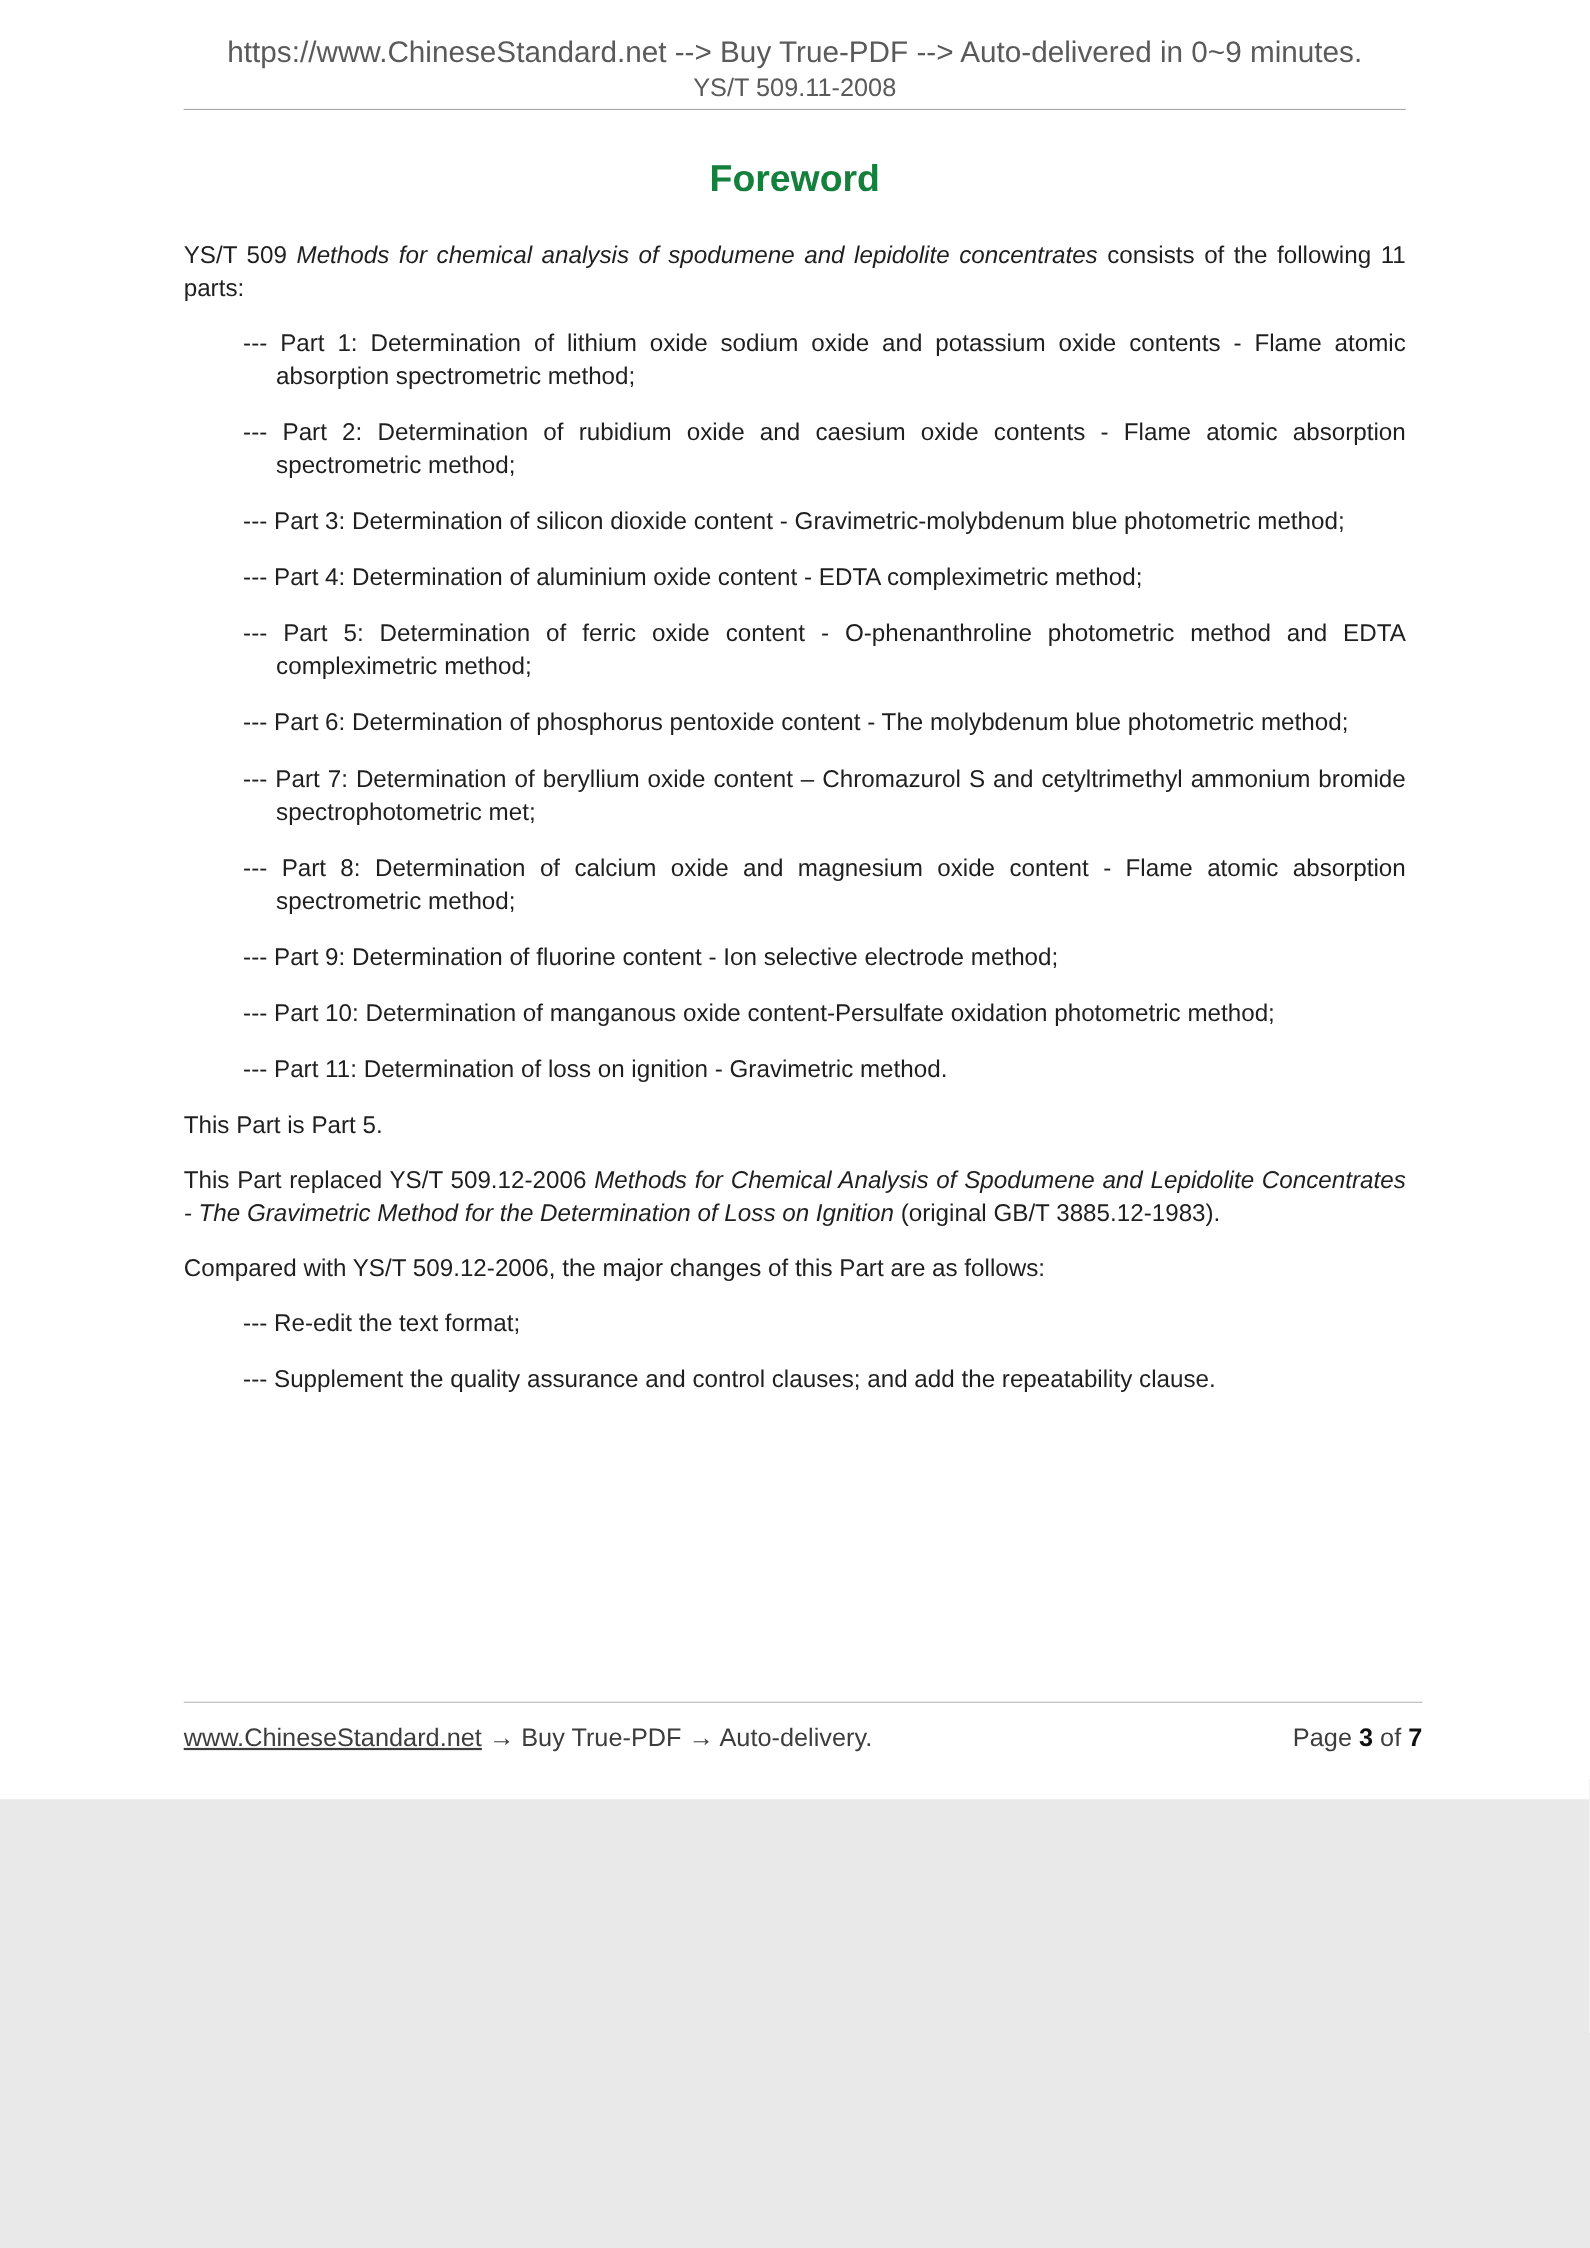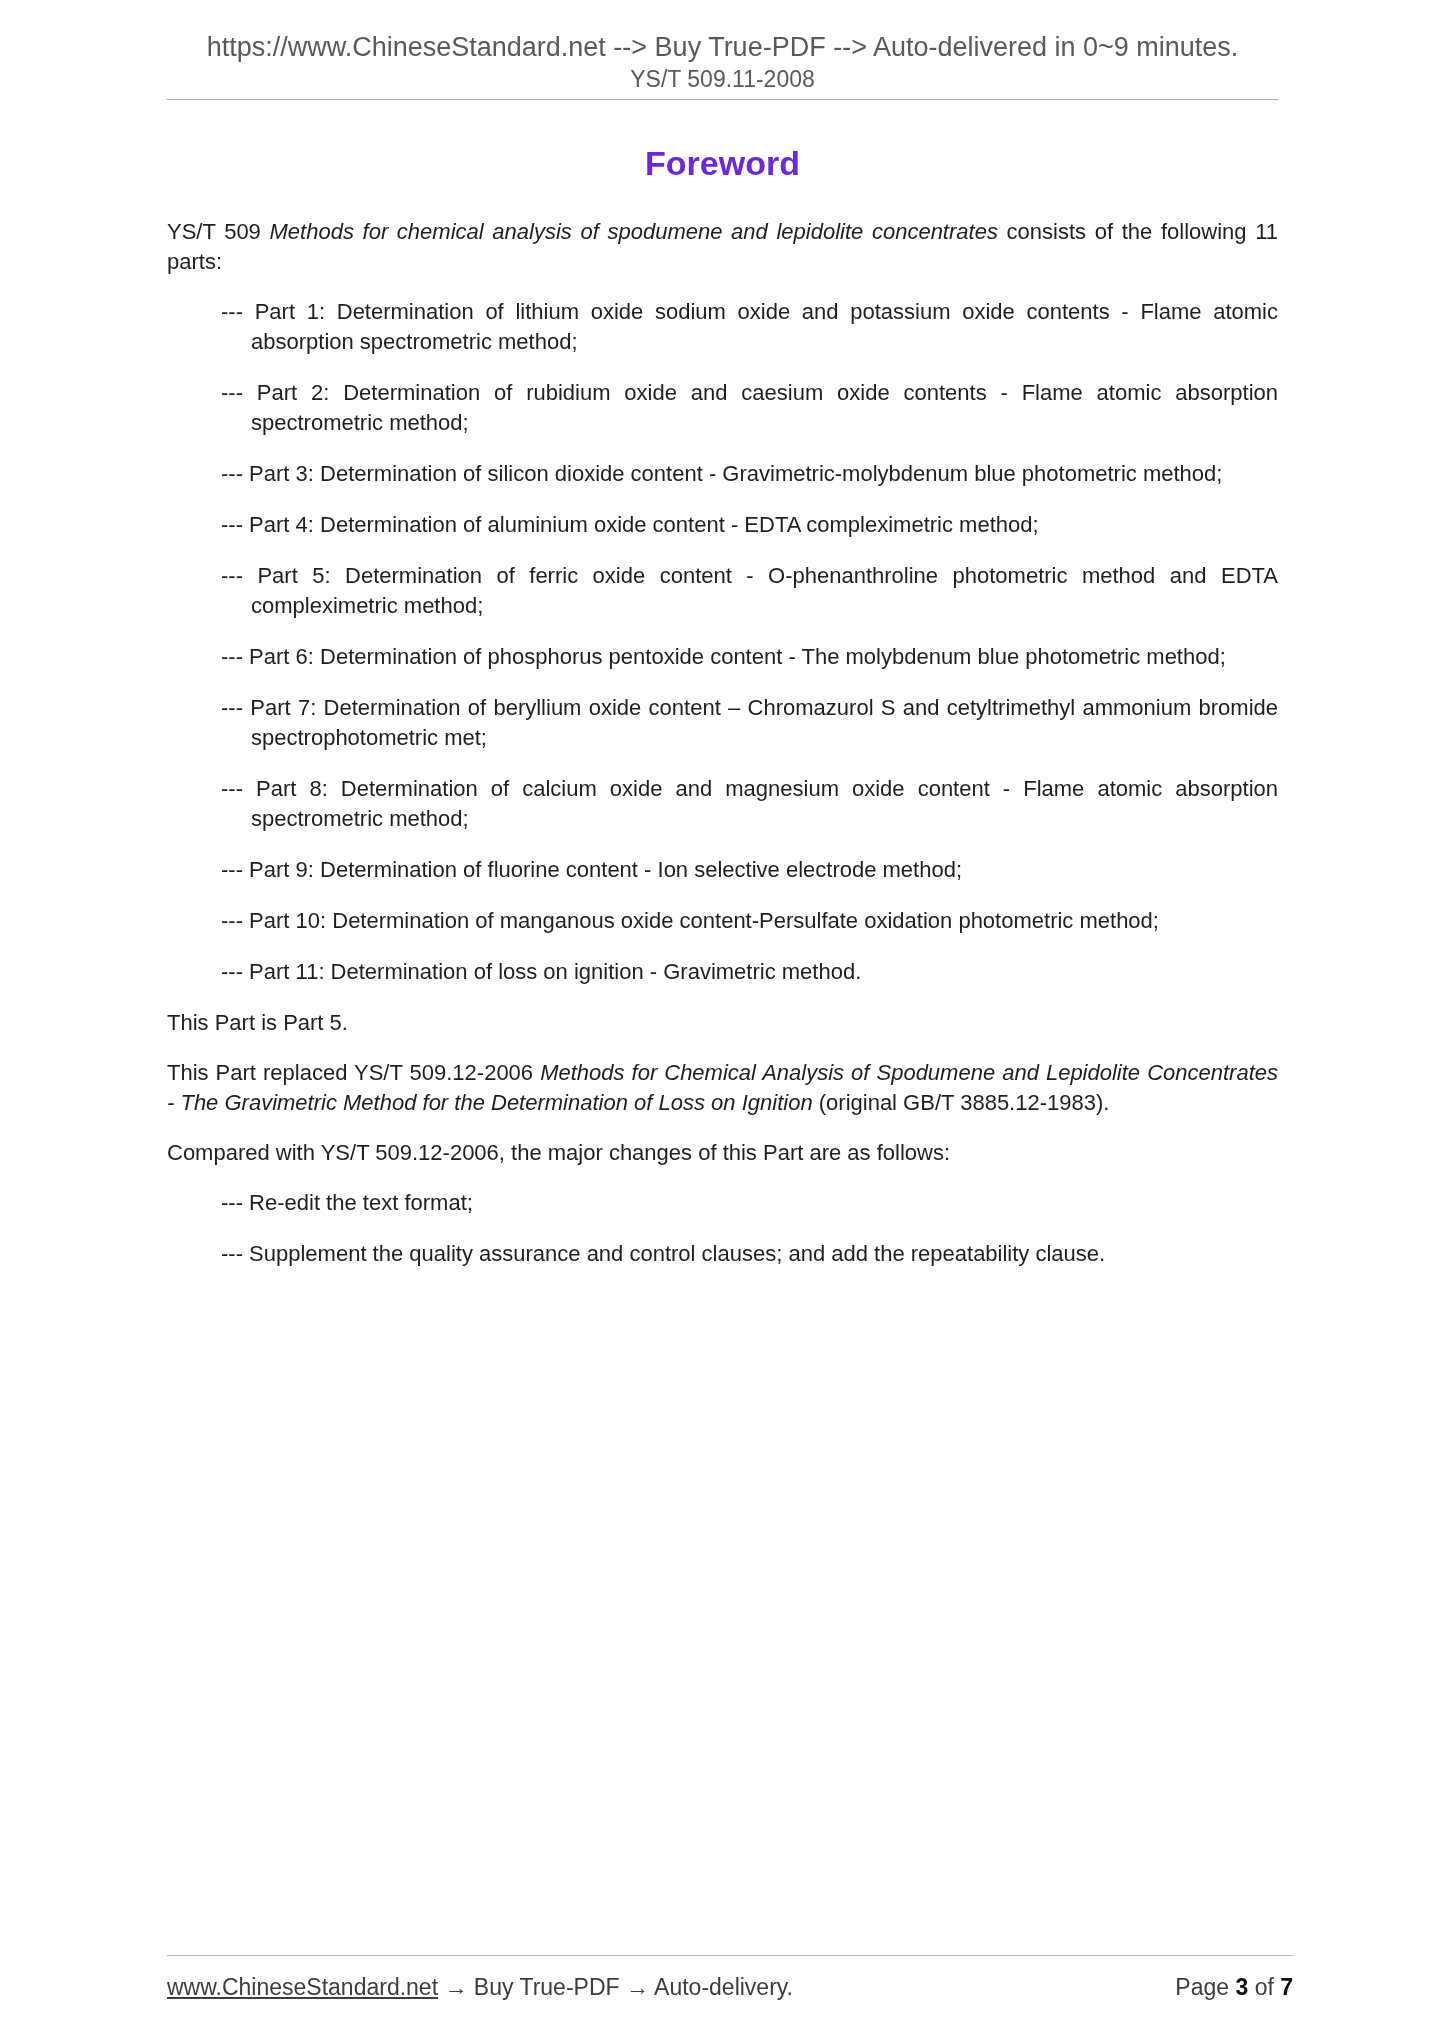--- a/index.html
+++ b/index.html
@@ -3,21 +3,21 @@
 <meta charset="utf-8">
 <style>
   html, body {
     margin: 0;
     padding: 0;
     background: #e9e9e9;
   }
   .page {
     position: relative;
     width: 1445px;
-    height: 2044px;
+    height: 1636px;
     margin: 0 auto;
     background: #ffffff;
     font-family: "Liberation Sans", sans-serif;
     color: #1f1f1f;
     box-sizing: border-box;
     padding: 30px 167px 0 167px;
     overflow: hidden;
   }
   .header { text-align: center; color: #5a5a5a; }
   .header-line1 {
@@ -32,21 +32,21 @@
   .rule {
     border-top: 1px solid #a9a9a9;
     margin-top: 5px;
     height: 0;
   }
   .title {
     text-align: center;
     font-size: 34px;
     line-height: 42px;
     font-weight: bold;
-    color: #6d28d9;
+    color: #15803d;
     margin: 42px 0 33px 0;
   }
   .para {
     font-size: 22px;
     line-height: 30px;
     text-align: justify;
     margin: 0 0 20px 0;
   }
   .list-item {
     font-size: 22px;

